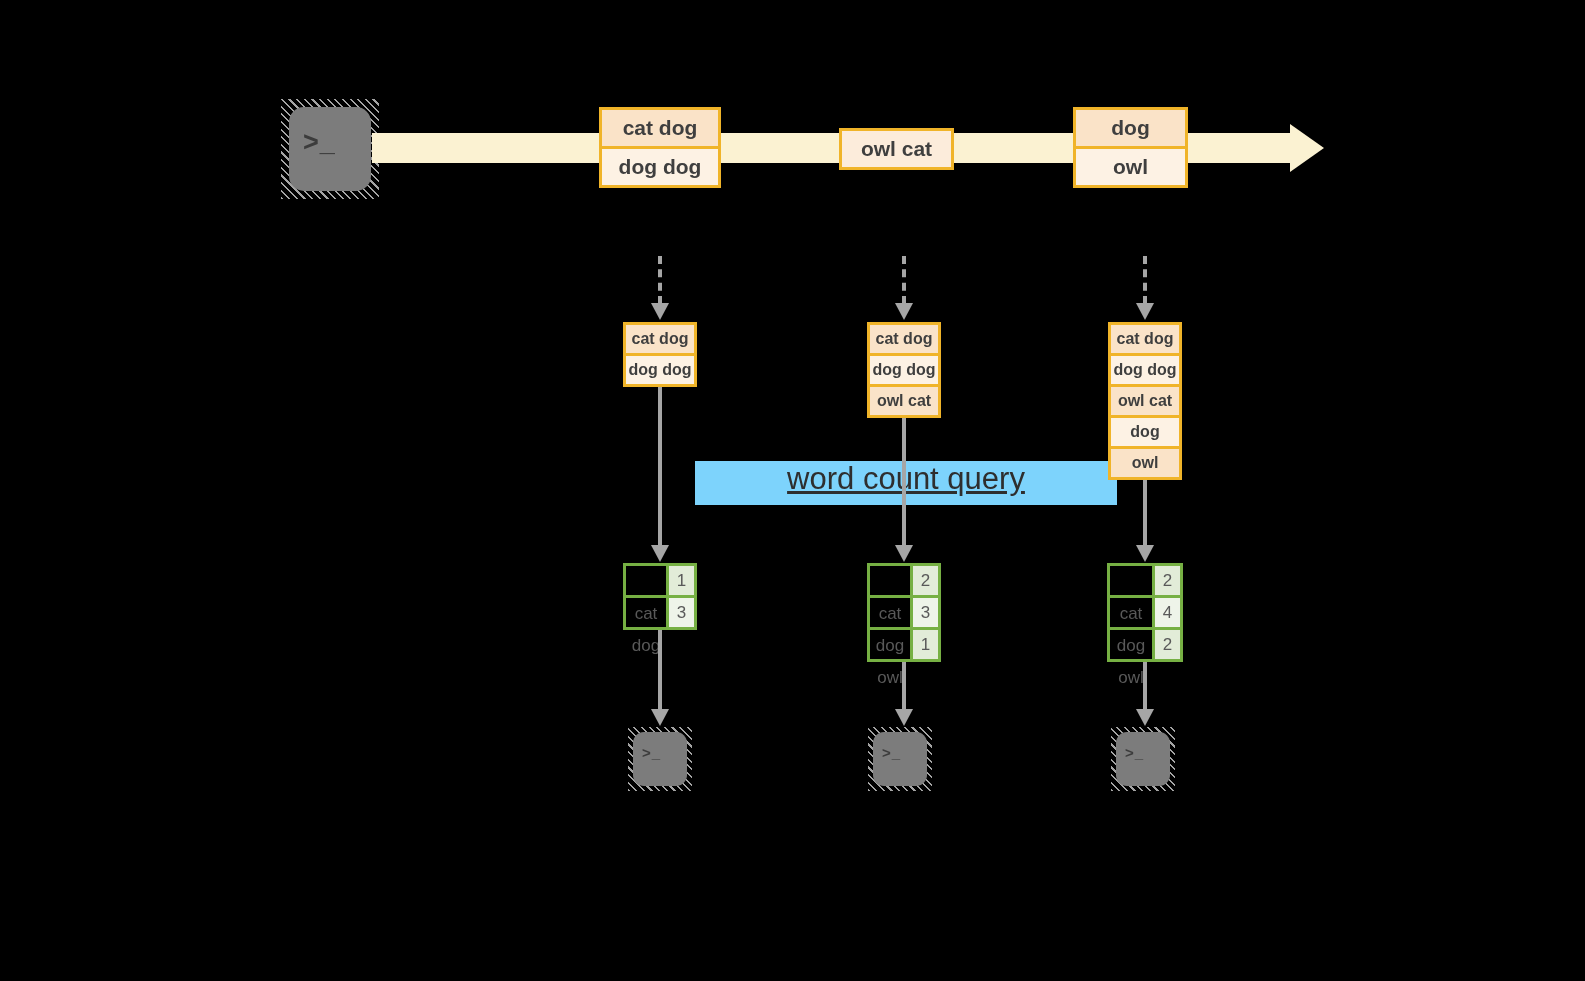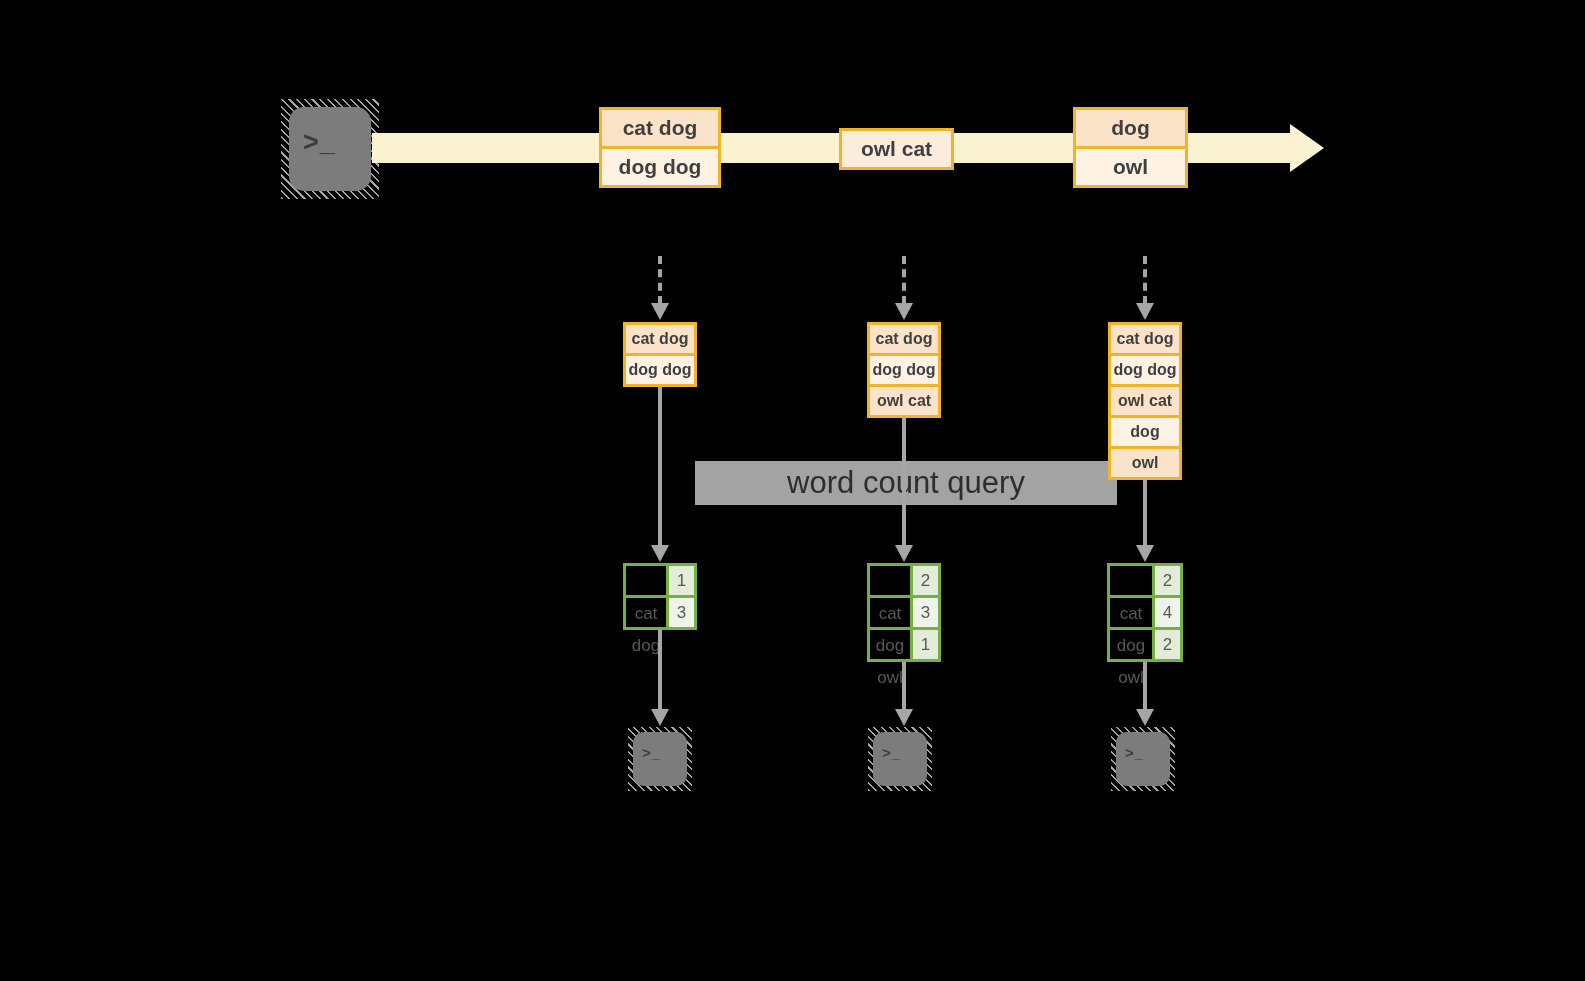--- a/index.html
+++ b/index.html
@@ -31,21 +31,21 @@
   .fill-a{background:var(--peach);}
   .fill-b{background:var(--cream);}
   .fill-m{background:var(--mid);}
 
   
   .vline{width:0;border-left:4px solid var(--gray);}
   .vdash{width:0;border-left:4px dashed var(--gray);}
   .ahead{width:0;height:0;border-top:17px solid var(--gray);border-left:9px solid transparent;border-right:9px solid transparent;}
 
   
-  .banner{background:#a3a3a3;display:flex;align-items:center;justify-content:center;color:#2E2E2E;font-size:31px;}
+  .banner{background:#7dd3fc;display:flex;align-items:flex-start;justify-content:center;color:#2E2E2E;font-size:31px;text-decoration:underline;}
 
   
   .gtable{border:3px solid var(--green);}
   .gtable .trow{display:flex;height:29px;}
   .gtable .trow + .trow{border-top:3px solid var(--green);}
   .gtable .cell{display:flex;align-items:center;justify-content:center;color:var(--tink);font-size:17px;}
   .gtable .word{flex:1;margin-top:48px;}
   .gtable .cnt{width:25px;border-left:3px solid var(--green);}
 </style>
 </head>

